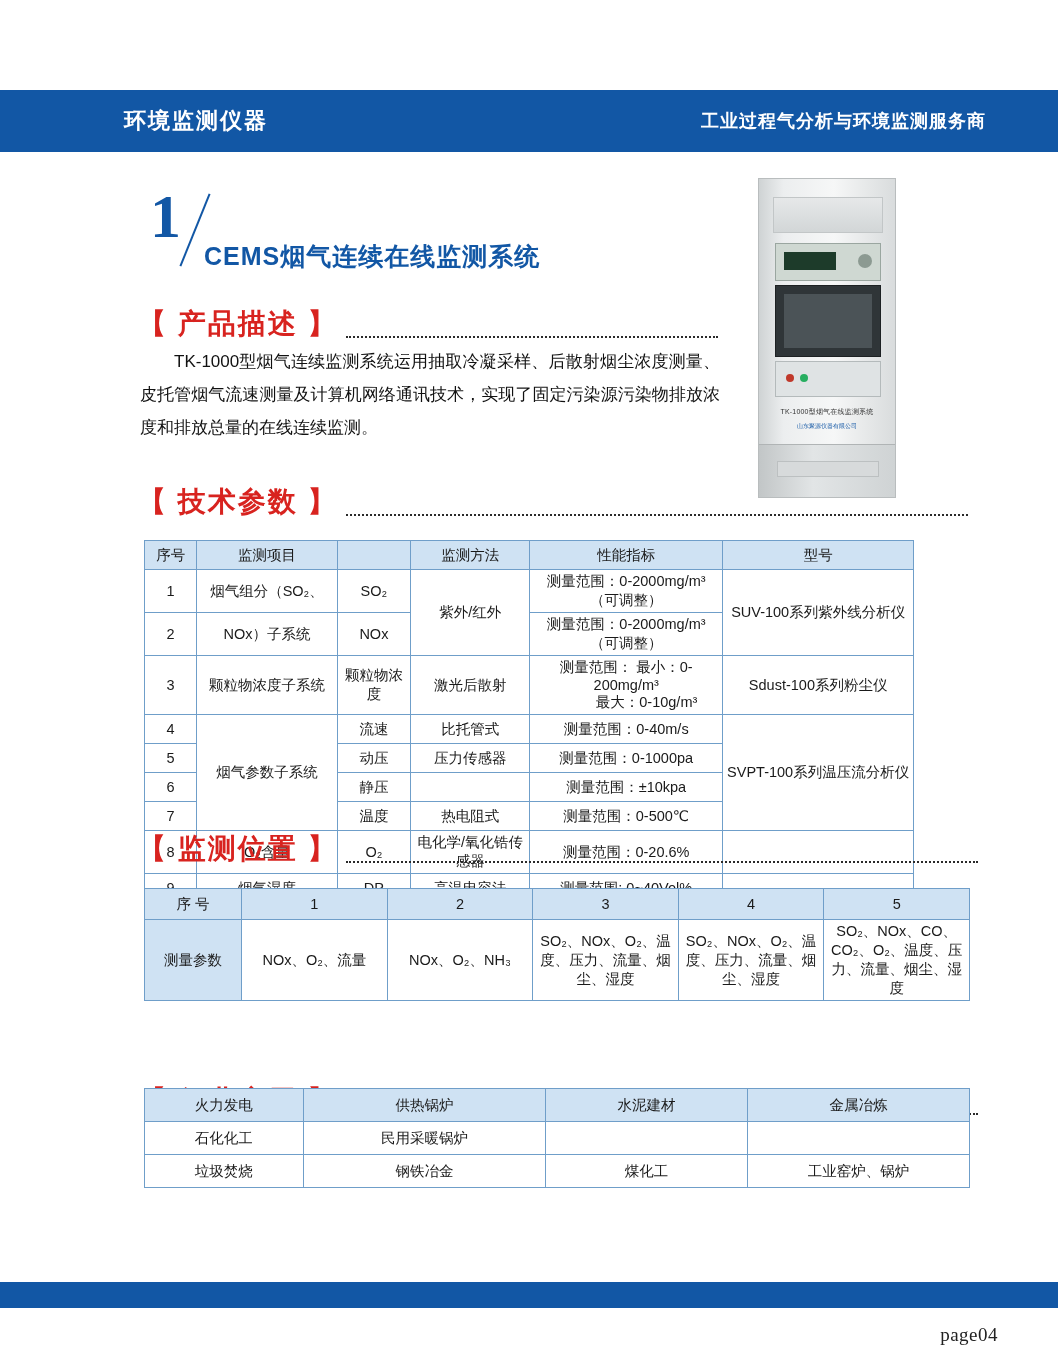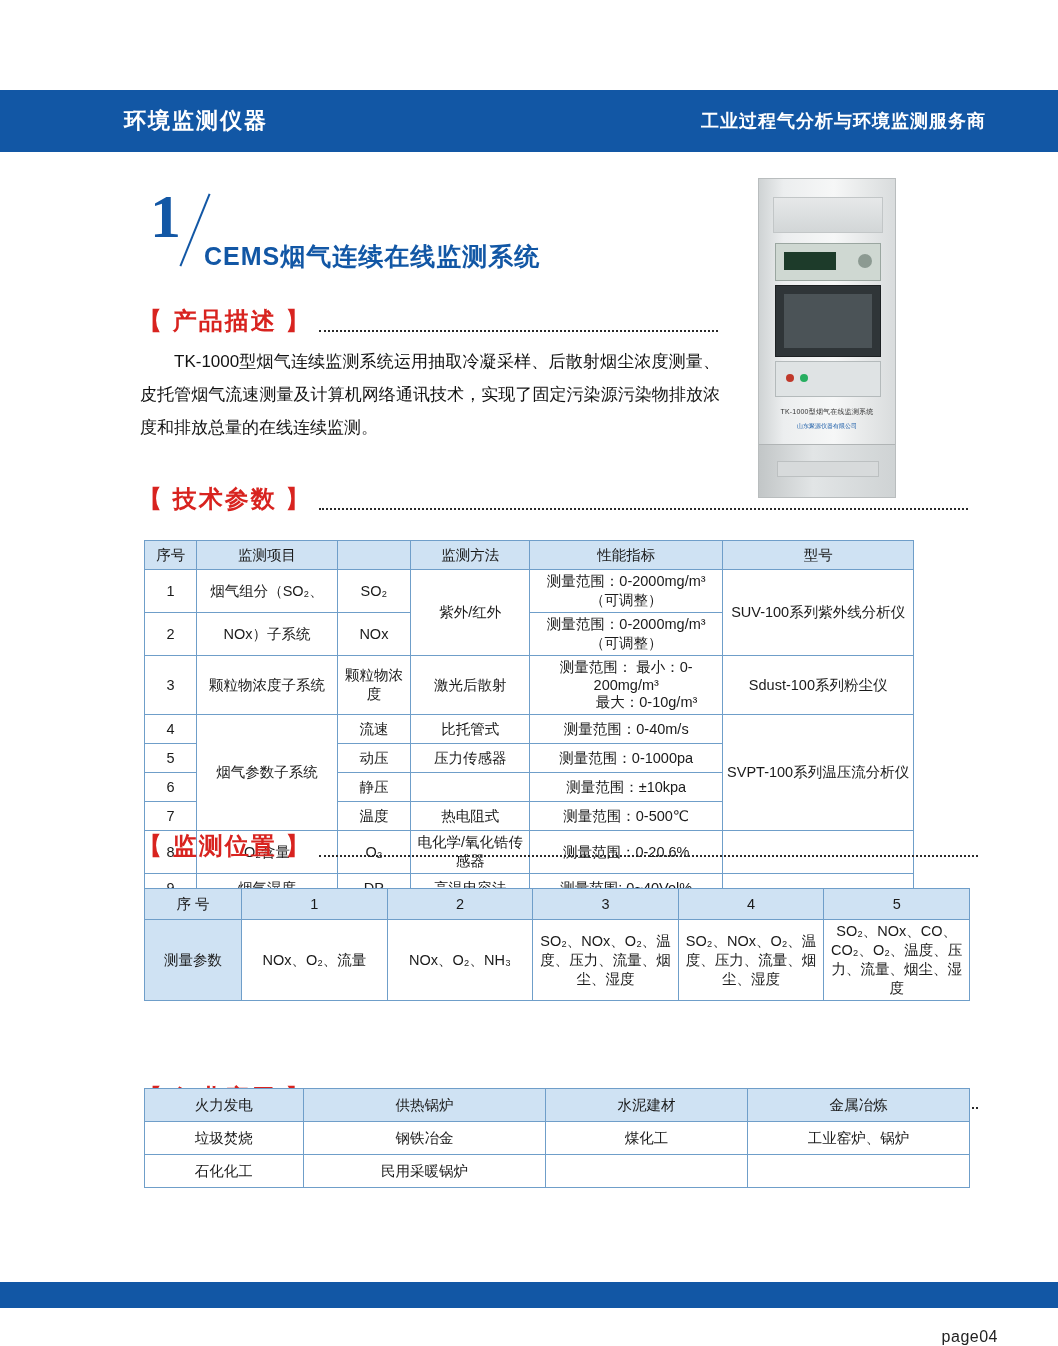--- a/index.html
+++ b/index.html
@@ -30,21 +30,21 @@
     color:#ffffff;font-size:18px;font-weight:bold;letter-spacing:1px;
   }
 
   
   .footer-bar{
     position:absolute;left:0;bottom:38px;width:1058px;height:26px;
     background:#1257a5;
   }
   .page-num{
     position:absolute;right:60px;bottom:0px;
-    font-size:16px;color:#222;letter-spacing:.5px;
+    font-size:19px;color:#222;letter-spacing:.5px;font-family:Liberation Serif, serif;
   }
 
   
   .num-block{
     position:absolute;left:150px;top:185px;
   }
   .big-num{
     font-size:62px;font-weight:bold;color:#1257a5;
     font-family:"Liberation Serif",serif;
     line-height:1;
@@ -57,21 +57,21 @@
   .main-title{
     position:absolute;left:204px;top:240px;
     font-size:25px;font-weight:bold;color:#1257a5;letter-spacing:1px;
   }
 
   
   .sec{
     position:absolute;display:flex;align-items:flex-end;
   }
   .sec .bracket{
-    font-size:24px;font-weight:bold;color:#d8231f;letter-spacing:2px;
+    font-size:28px;font-weight:bold;color:#d8231f;letter-spacing:2px;
     white-space:nowrap;
   }
   .sec .dots{
     margin-left:8px;margin-bottom:5px;
     border-bottom:2.5px dotted #2a2a2a;
     height:1px;
   }
 
   
   .desc{
@@ -335,29 +335,29 @@
 
   <table class="tbl" id="t3">
     <tbody>
         <tr>
       <th style="width:148px;">火力发电</th>
       <th style="width:230px;">供热锅炉</th>
       <th style="width:190px;font-family:Liberation Serif, serif;">水泥建材</th>
       <th style="width:210px;">金属冶炼</th>
     </tr>
     <tr>
+      <td>石化化工</td>
+      <td>民用采暖锅炉</td>
+      <td></td>
+      <td></td>
+    </tr>
+    <tr>
       <td>垃圾焚烧</td>
       <td>钢铁冶金</td>
       <td>煤化工</td>
       <td>工业窑炉、锅炉</td>
     </tr>
-    <tr>
-      <td>石化化工</td>
-      <td>民用采暖锅炉</td>
-      <td></td>
-      <td></td>
-    </tr>
   </tbody>
     </table>
 
   <div class="footer-bar"></div>
   <div class="page-num">page04</div>
 </div>
 
 </body></html>

